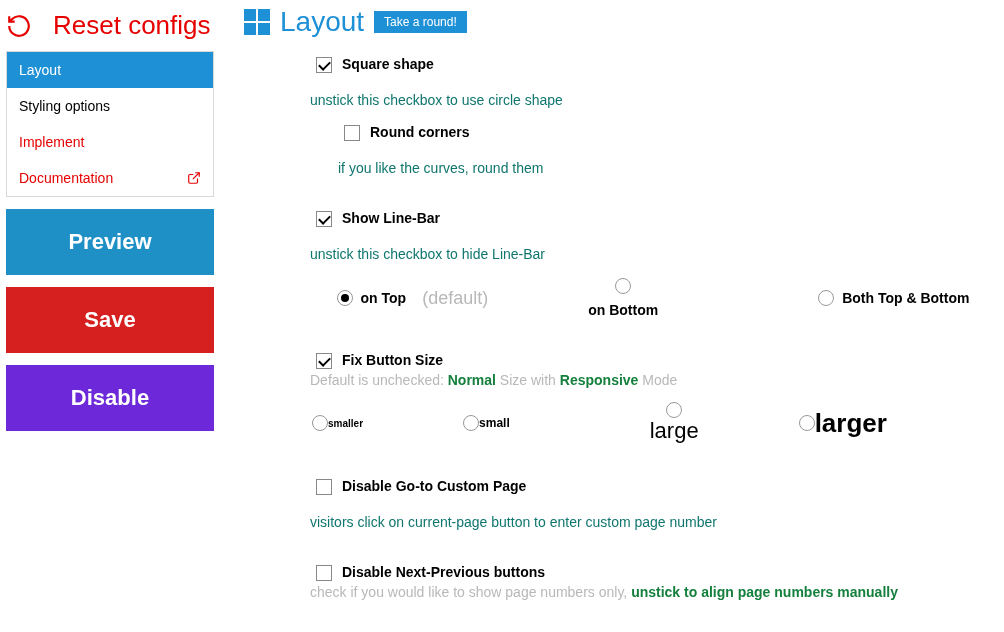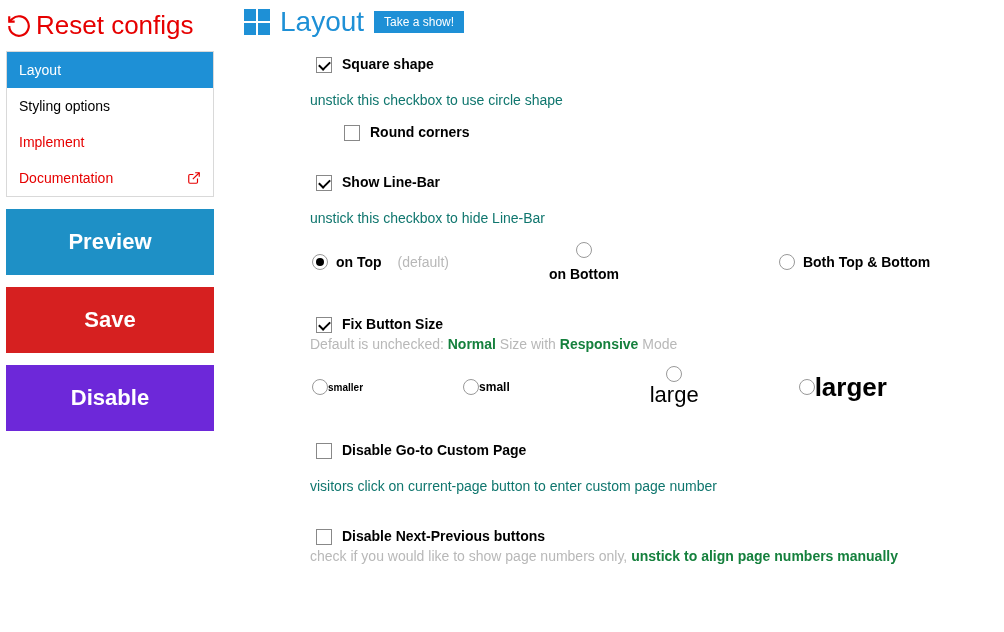--- a/index.html
+++ b/index.html
@@ -2,21 +2,21 @@
 <html><head>
   <meta charset="utf-8">
   <style>
     * { margin: 0; padding: 0; box-sizing: border-box; }
     body { font-family: "Segoe UI", Arial, sans-serif; background: #fff; width: 1004px; height: 632px; overflow: hidden; }
 
     .container { display: flex; }
     .sidebar { width: 220px; padding: 10px 6px; }
     .main { flex: 1; padding: 6px 10px 10px 24px; }
 
-    .reset-configs { display: flex; align-items: center; gap: 4px; color: #e60000; font-size: 26px; font-weight: 400; cursor: pointer; margin-bottom: 10px; }
+    .reset-configs { display: flex; align-items: center; gap: 21px; color: #e60000; font-size: 26px; font-weight: 400; cursor: pointer; margin-bottom: 10px; }
     .reset-configs svg { width: 26px; height: 26px; }
 
     .nav { border: 1px solid #d9d9d9; background: #fff; }
     .nav-item { padding: 10px 12px; font-size: 14px; cursor: pointer; display: flex; justify-content: space-between; align-items: center; color: #000; }
     .nav-item.active { background: #1e90d6; color: #fff; }
     .nav-item.red { color: #e60000; }
     .nav-item .ext-icon { width: 14px; height: 14px; color: #e60000; }
 
     .bigbtn { margin-top: 12px; padding: 20px 0; text-align: center; font-size: 22px; font-weight: bold; color: #fff; cursor: pointer; }
     .bigbtn.save { background: #d62020; }
@@ -33,27 +33,27 @@
     .opt-row { display: flex; align-items: flex-start; gap: 10px; padding-left: 32px; }
     .opt-label { font-weight: bold; font-size: 14px; color: #000; }
     .opt-desc { font-size: 14px; color: #0f766e; margin-left: 26px; margin-top: 20px; }
 
     .checkbox { width: 16px; height: 16px; border: 1px solid #888; display: inline-flex; align-items: center; justify-content: center; flex-shrink: 0; cursor: pointer; position: relative; top: 1px; }
     .checkbox.checked::after { content: ""; display: block; width: 5px; height: 9px; border: solid #000; border-width: 0 2px 2px 0; transform: rotate(45deg); margin-top: -2px; }
 
     .sub-section { margin-left: 28px; margin-top: 16px; }
 
     .radio-row { display: flex; align-items: center; gap: 40px; margin-left: 28px; margin-top: 16px; flex-wrap: wrap; }
-    .radio-row.spread { justify-content: flex-start; gap: 0; }
+    .radio-row.spread { justify-content: center; gap: 0; }
     .radio-row.spread .radio-item { margin-right: 100px; }
     .radio-item { display: flex; align-items: center; gap: 8px; cursor: pointer; }
     .radio { width: 16px; height: 16px; border: 1px solid #999; border-radius: 50%; display: inline-flex; align-items: center; justify-content: center; flex-shrink: 0; }
     .radio.checked::after { content: ""; width: 8px; height: 8px; background: #000; border-radius: 50%; }
     .radio-label { font-size: 14px; font-weight: bold; }
-    .default-text { color: #b8b8b8; font-size: 14px; margin-left: 8px; }
+    .default-text { color: #b8b8b8; font-size: 18px; margin-left: 8px; }
 
     .size-row { display: flex; align-items: center; margin-left: 28px; margin-top: 14px; }
     .size-item { display: flex; align-items: center; gap: 0; cursor: pointer; }
     .sz-smaller { font-size: 10px; font-weight: bold; }
     .sz-small { font-size: 12px; font-weight: bold; }
     .sz-large { font-size: 22px; font-weight: 400; }
     .sz-larger { font-size: 26px; font-weight: bold; }
 
     .desc-inline { color: #b8b8b8; font-size: 14px; margin-left: 26px; margin-top: 4px; }
     .desc-inline b { color: #15803d; font-weight: bold; }
@@ -98,35 +98,36 @@
 
   <div class="main">
     <div class="page-title">
       <div class="grid-icon">
           <span></span>
           <span></span>
           <span></span>
           <span></span>
         </div>
       <h1>Layout</h1>
-      <span class="take-look">Take a show!</span>
+      <span class="take-look">Take a round!</span>
     </div>
 
     <div class="section">
       <div class="opt-row">
         <span class="checkbox checked"></span>
         <span class="opt-label">Square shape</span>
       </div>
       <div class="opt-desc">unstick this checkbox to use circle shape</div>
 
       <div class="sub-section">
         <div class="opt-row">
           <span class="checkbox"></span>
           <span class="opt-label">Round corners</span>
         </div>
+        <div class="opt-desc">if you like the curves, round them</div>
       </div>
     </div>
 
     <div class="section">
       <div class="opt-row">
         <span class="checkbox checked"></span>
         <span class="opt-label">Show Line-Bar</span>
       </div>
       <div class="opt-desc">unstick this checkbox to hide Line-Bar</div>
 

